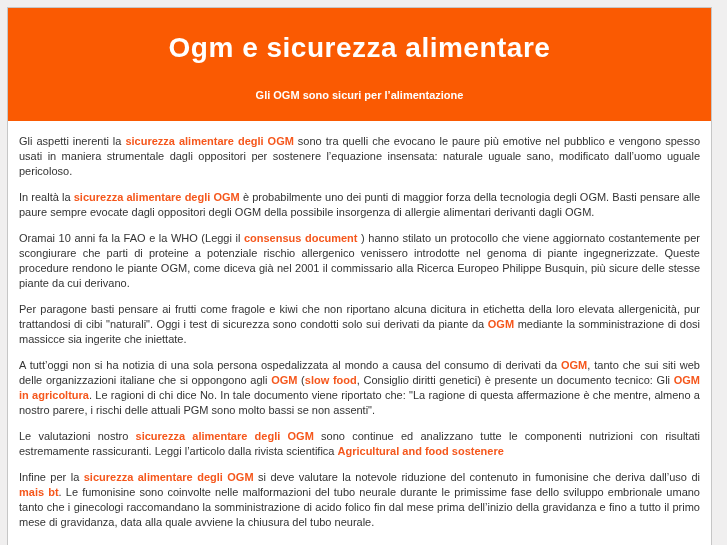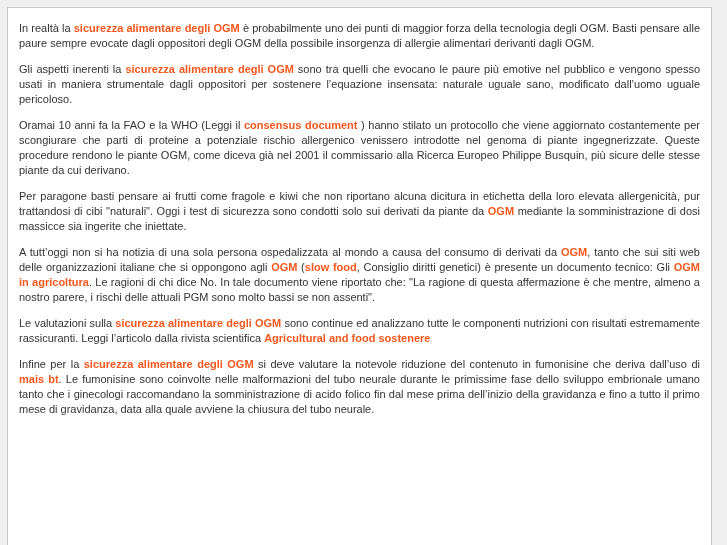--- a/index.html
+++ b/index.html
@@ -54,22 +54,26 @@
   a.inline-link {
     color: #f5571c;
     font-weight: bold;
     text-decoration: none;
   }
 </style>
 </head>
 <body>
 
 <div class="page-container">
+  <div class="header">
+    <div class="header-title">Ogm e sicurezza alimentare</div>
+    <div class="header-subtitle">Gli OGM sono sicuri per l’alimentazione</div>
+  </div>
   <div class="content">
+      <p class="para"><span>Gli aspetti inerenti la </span><a class="inline-link" href="#">sicurezza alimentare degli OGM</a><span> sono tra quelli che evocano le paure più emotive nel pubblico e vengono spesso usati in maniera strumentale dagli oppositori per sostenere l’equazione insensata: naturale uguale sano, modificato dall’uomo uguale pericoloso.</span></p>
       <p class="para"><span>In realtà la </span><a class="inline-link" href="#">sicurezza alimentare degli OGM</a><span> è probabilmente uno dei punti di maggior forza della tecnologia degli OGM. Basti pensare alle paure sempre evocate dagli oppositori degli OGM della possibile insorgenza di allergie alimentari derivanti dagli OGM.</span></p>
-      <p class="para"><span>Gli aspetti inerenti la </span><a class="inline-link" href="#">sicurezza alimentare degli OGM</a><span> sono tra quelli che evocano le paure più emotive nel pubblico e vengono spesso usati in maniera strumentale dagli oppositori per sostenere l’equazione insensata: naturale uguale sano, modificato dall’uomo uguale pericoloso.</span></p>
       <p class="para"><span>Oramai 10 anni fa la FAO e la WHO (Leggi il </span><a class="inline-link" href="#">consensus document</a><span> ) hanno stilato un protocollo che viene aggiornato costantemente per scongiurare che parti di proteine a potenziale rischio allergenico venissero introdotte nel genoma di piante ingegnerizzate. Queste procedure rendono le piante OGM, come diceva già nel 2001 il commissario alla Ricerca Europeo Philippe Busquin, più sicure delle stesse piante da cui derivano.</span></p>
       <p class="para"><span>Per paragone basti pensare ai frutti come fragole e kiwi che non riportano alcuna dicitura in etichetta della loro elevata allergenicità, pur trattandosi di cibi "naturali". Oggi i test di sicurezza sono condotti solo sui derivati da piante da </span><a class="inline-link" href="#">OGM</a><span> mediante la somministrazione di dosi massicce sia ingerite che iniettate.</span></p>
       <p class="para"><span>A tutt’oggi non si ha notizia di una sola persona ospedalizzata al mondo a causa del consumo di derivati da </span><a class="inline-link" href="#">OGM</a><span>, tanto che sui siti web delle organizzazioni italiane che si oppongono agli </span><a class="inline-link" href="#">OGM</a><span> (</span><a class="inline-link" href="#">slow food</a><span>, Consiglio diritti genetici) è presente un documento tecnico: Gli </span><a class="inline-link" href="#">OGM in agricoltura</a><span>. Le ragioni di chi dice No. In tale documento viene riportato che: "La ragione di questa affermazione è che mentre, almeno a nostro parere, i rischi delle attuali PGM sono molto bassi se non assenti".</span></p>
-      <p class="para"><span>Le valutazioni sulla </span><a class="inline-link" href="#">sicurezza alimentare degli OGM</a><span> sono continue ed analizzano tutte le componenti nutrizioni con risultati estremamente rassicuranti. Leggi l’articolo dalla rivista scientifica </span><a class="inline-link" href="#">Agricultural and food sostenere</a></p>
+      <p class="para"><span>Le valutazioni nostro </span><a class="inline-link" href="#">sicurezza alimentare degli OGM</a><span> sono continue ed analizzano tutte le componenti nutrizioni con risultati estremamente rassicuranti. Leggi l’articolo dalla rivista scientifica </span><a class="inline-link" href="#">Agricultural and food sostenere</a></p>
       <p class="para"><span>Infine per la </span><a class="inline-link" href="#">sicurezza alimentare degli OGM</a><span> si deve valutare la notevole riduzione del contenuto in fumonisine che deriva dall’uso di </span><a class="inline-link" href="#">mais bt</a><span>. Le fumonisine sono coinvolte nelle malformazioni del tubo neurale durante le primissime fase dello sviluppo embrionale umano tanto che i ginecologi raccomandano la somministrazione di acido folico fin dal mese prima dell’inizio della gravidanza e fino a tutto il primo mese di gravidanza, data alla quale avviene la chiusura del tubo neurale.</span></p>
     </div>
 </div>
 
 </body></html>

